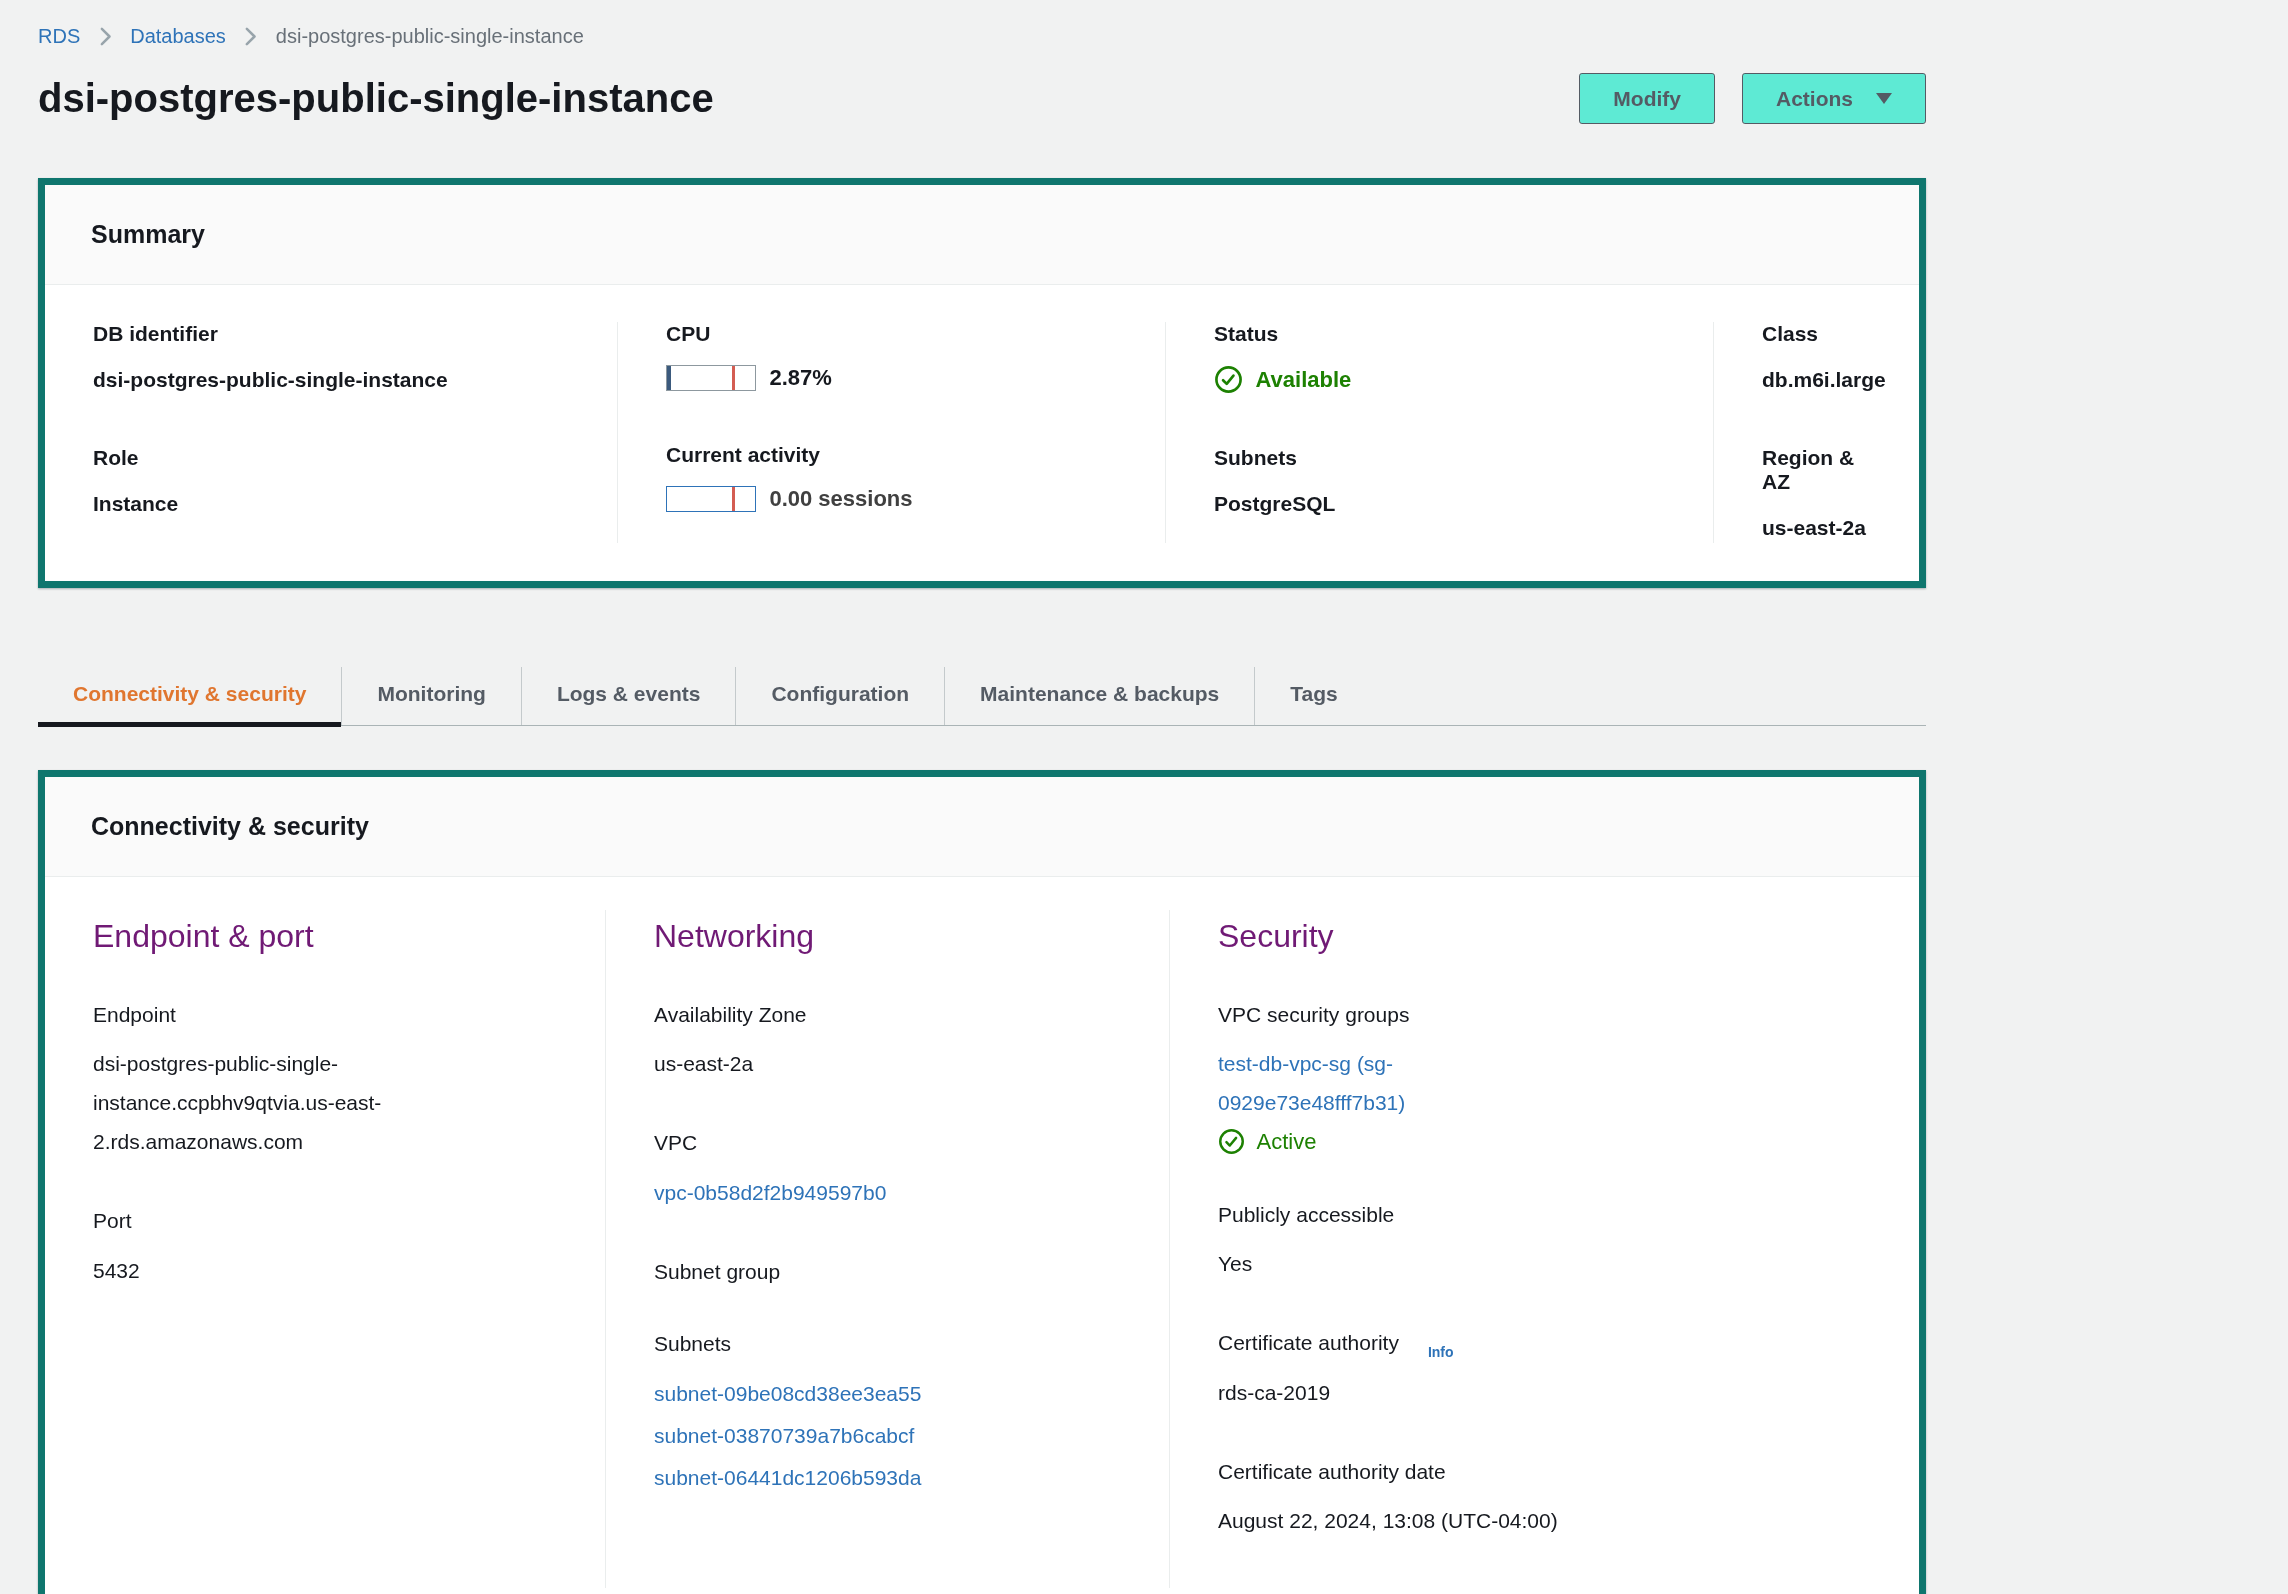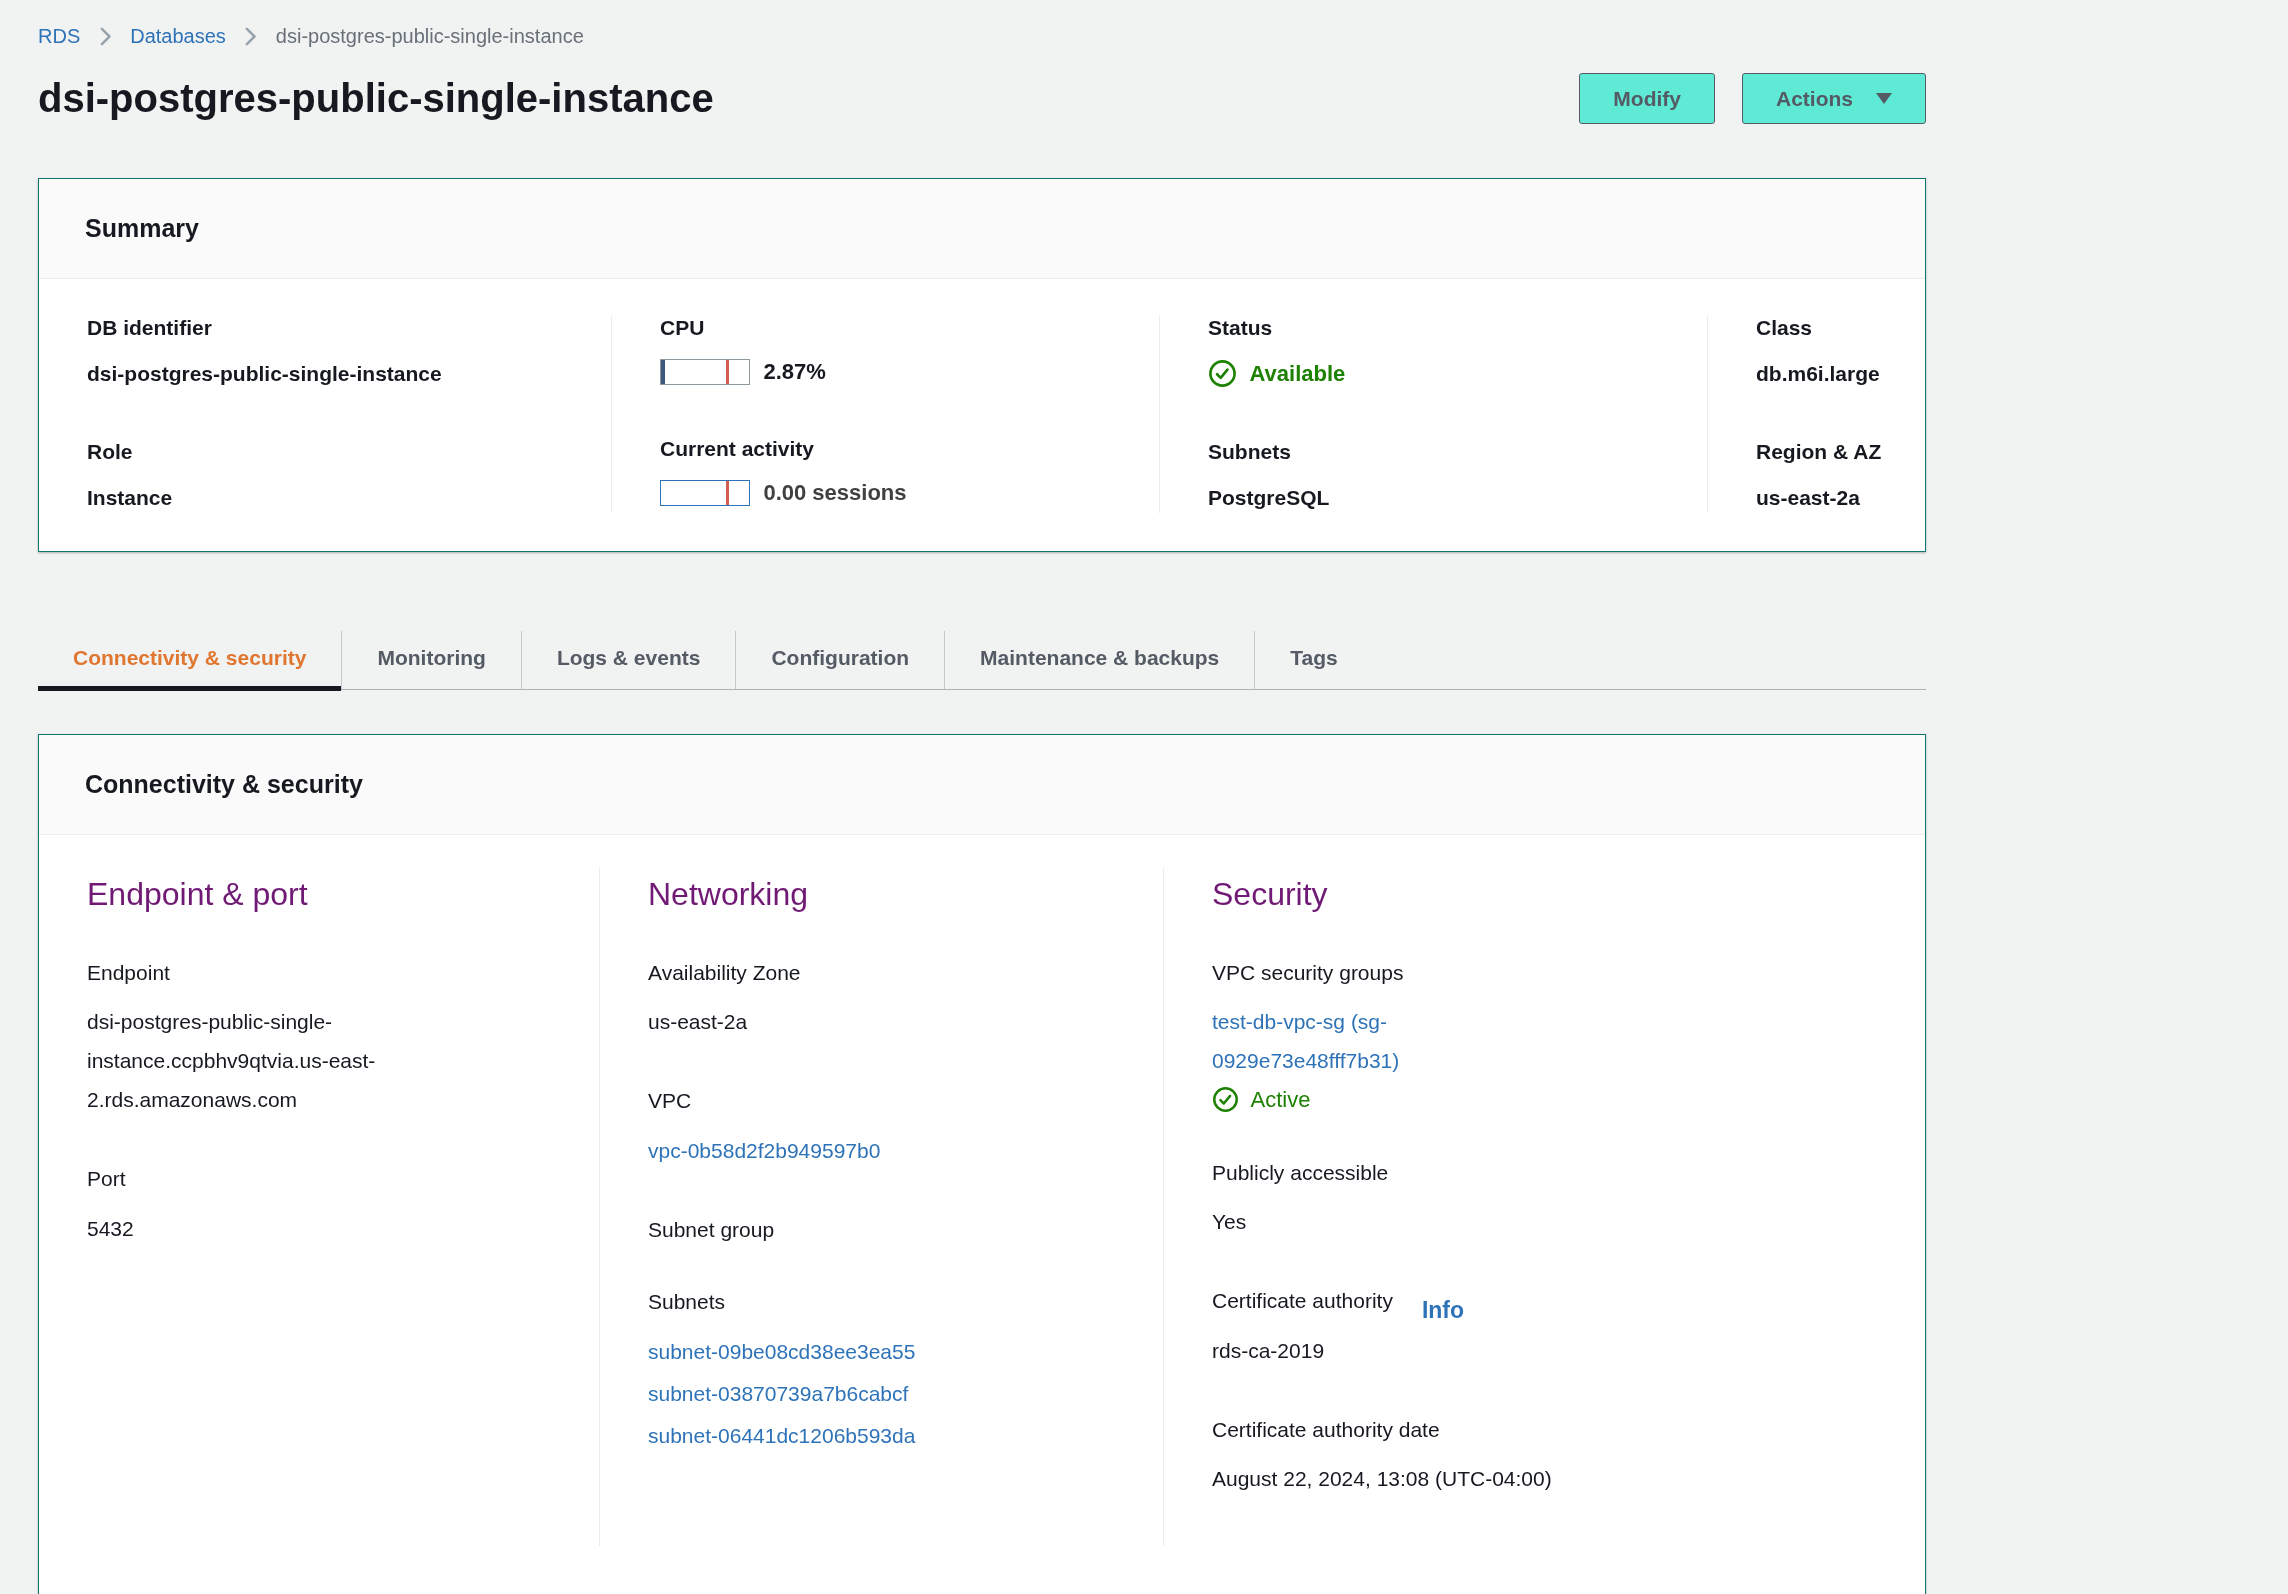--- a/index.html
+++ b/index.html
@@ -59,21 +59,21 @@
     width: 0; height: 0;
     border-left: 8.6px solid transparent;
     border-right: 8.6px solid transparent;
     border-top: 11.5px solid #545b64;
     margin-left: 23px;
   }
 
   
   .card {
     background: #fff;
-    border: 1px solid #0f766e;
+    border: 7px solid #0f766e;
     box-shadow: 0 1px 1.9px rgba(0,28,36,0.3);
     margin-top: 54px;
   }
   .card-header {
     background: #fafafa;
     border-bottom: 1px solid #eaeded;
     padding: 35px 46px;
   }
   .card-header h2 { font-size: 25px; font-weight: 700; color: #16191f; }
 
@@ -149,21 +149,21 @@
   .conn-col + .conn-col { border-left: 1px solid #eaeded; }
   .conn-col h3 { font-size: 32px; font-weight: 400; margin: 7.7px 0 48px; color: #701a75; }
   .conn-field { margin-bottom: 48px; }
   .conn-field .field-label { margin-bottom: 17.3px; }
   .conn-field .field-value { line-height: 1.86; }
   .endpoint-value { max-width: 351px; overflow-wrap: break-word; }
   .sg-link { max-width: 274px; overflow-wrap: break-word; display: inline-block; line-height: 1.86; font-size: 21px; }
   .subnet-list a { display: block; line-height: 2.0; font-size: 21px; }
   .sg-status { display: flex; align-items: center; gap: 11.5px; margin-top: 5.8px; }
   .label-with-info { display: flex; align-items: center; gap: 29px; margin-top: 44px; }
-  .info-link { color: #2e73b8; font-size: 23px; font-weight: 700; text-decoration: none; cursor: pointer; }
+  .info-link { color: #2e73b8; font-size: 14px; font-weight: 700; text-decoration: none; cursor: pointer; }
 </style>
 </head>
 <body>
 
 <div class="page">
 
   <nav class="breadcrumb">
     <a>RDS</a>
     <span class="crumb-sep">
       <svg width="15.4" height="23" viewBox="0 0 16 24">

